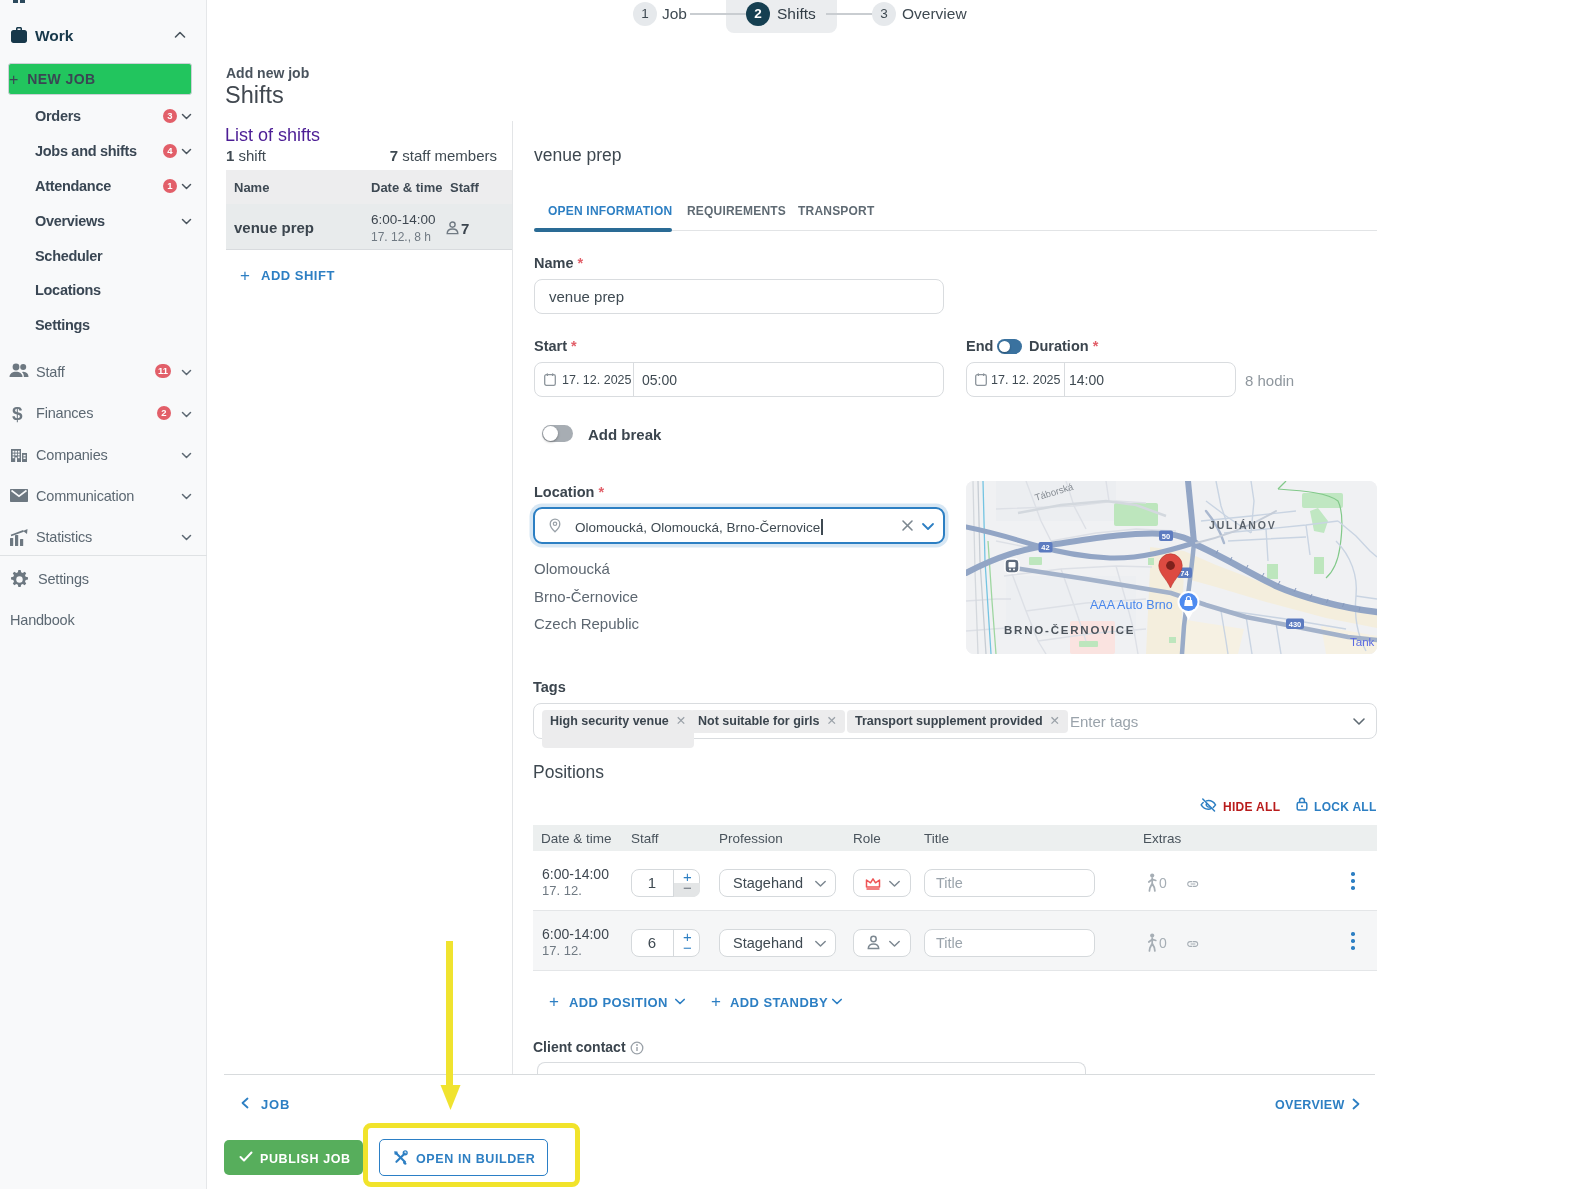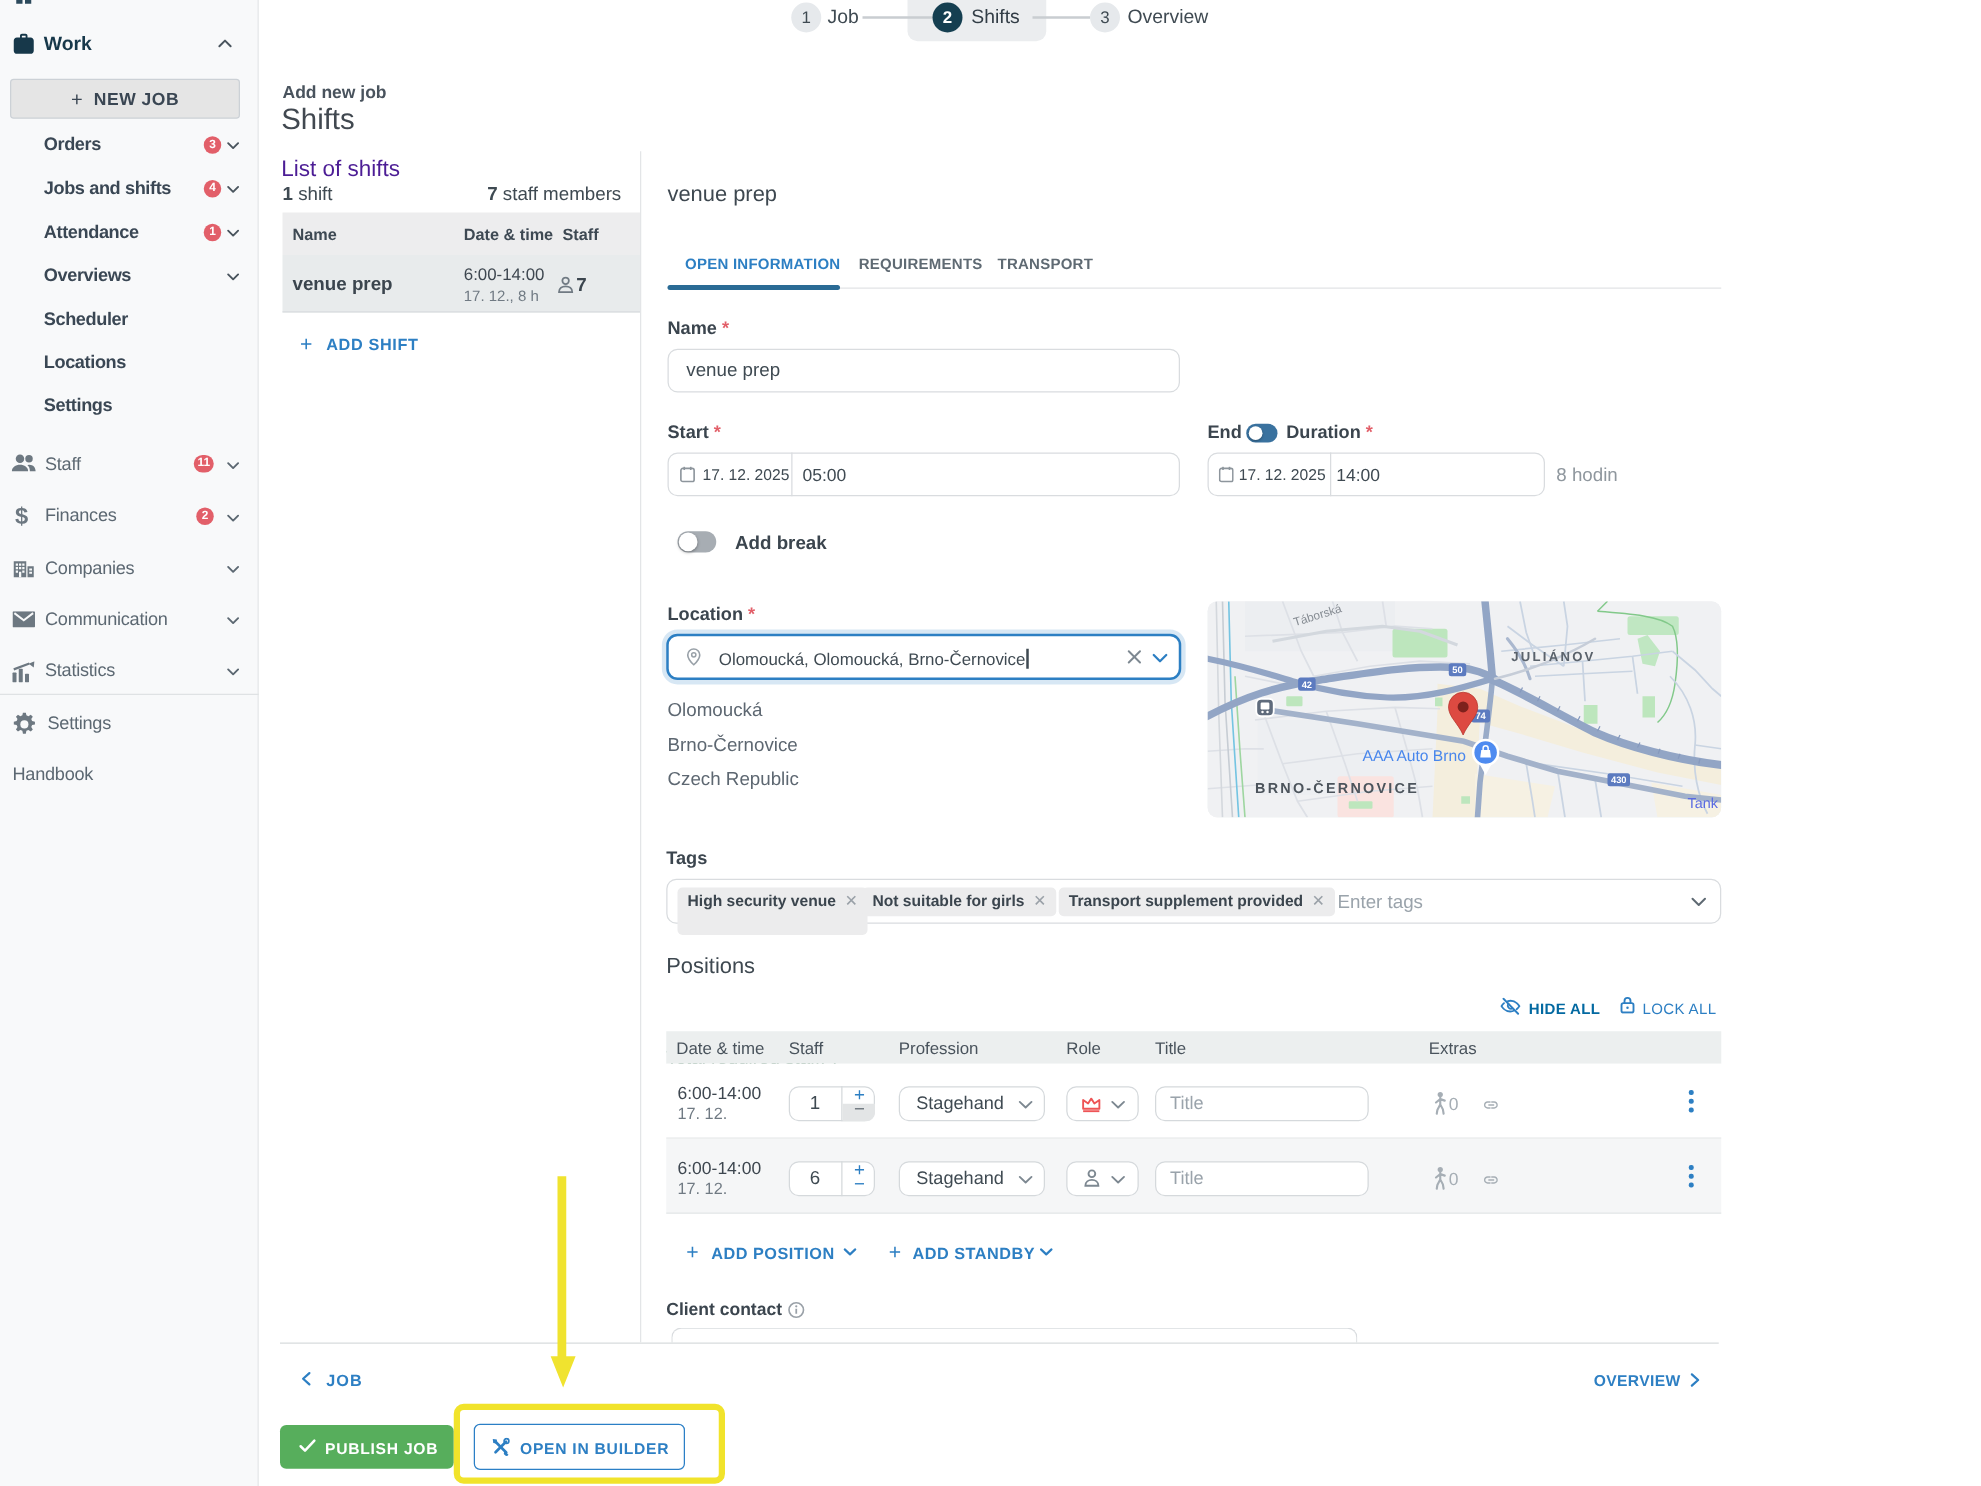--- a/index.html
+++ b/index.html
@@ -27,21 +27,21 @@
   <div class="abs" style="left:20px;top:0;width:5px;height:3px;background:#2c4a5c"></div>
 
   <svg class="abs" style="left:10px;top:26px" width="18" height="18" viewBox="0 0 18 18">
     <path fill="#17384a" d="M6 4V2.6C6 1.7 6.7 1 7.6 1h2.8c.9 0 1.6.7 1.6 1.6V4h2.5C15.9 4 17 5.1 17 6.5v8c0 1.4-1.1 2.5-2.5 2.5h-11C2.1 17 1 15.9 1 14.5v-8C1 5.1 2.1 4 3.5 4H6zm1.5-1.5V4h3V2.5h-3z"></path>
   </svg>
   <div class="abs" style="left:35px;top:27px;font-size:15.5px;font-weight:bold;color:#17384a">Work</div>
   <svg class="abs" style="left:174px;top:31px" width="12" height="8" viewBox="0 0 12 8">
         <polyline points="1.5,6 6,1.5 10.5,6" fill="none" stroke="#4a555e" stroke-width="1.6" stroke-linecap="round" stroke-linejoin="round"></polyline>
       </svg>
 
-  <div class="abs" style="left:8px;top:63px;width:184px;height:32px;background:#e5e5e5;border:1px solid #ccd1d6;border-radius:3px;text-align:center;line-height:30px;font-size:14px;font-weight:bold;color:#3a4653;letter-spacing:.4px"><span style="font-size:16px;font-weight:normal;position:relative;top:1px">+</span>&nbsp; NEW JOB</div>
+  <div class="abs" style="left:8px;top:63px;width:184px;height:32px;background:#22c55e;border:1px solid #ccd1d6;border-radius:3px;line-height:30px;font-size:14px;font-weight:bold;color:#3a4653;letter-spacing:.4px"><span style="font-size:16px;font-weight:normal;position:relative;top:1px">+</span>&nbsp; NEW JOB</div>
 
   <div class="mitem" style="top:108px">Orders</div>
   <div class="badge" style="left:163px;top:109px">3</div>
   <svg class="abs" style="left:181px;top:113px" width="11" height="7" viewBox="0 0 11 7">
         <polyline points="1.5,1.5 5.5,5.5 9.5,1.5" fill="none" stroke="#4a555e" stroke-width="1.5" stroke-linecap="round" stroke-linejoin="round"></polyline>
       </svg>
 
   <div class="mitem" style="top:143px">Jobs and shifts</div>
   <div class="badge" style="left:163px;top:144px">4</div>
   <svg class="abs" style="left:181px;top:148px" width="11" height="7" viewBox="0 0 11 7">
@@ -364,27 +364,27 @@
     </svg>
 
 <div class="abs" style="left:533px;top:762px;font-size:17.5px;color:#3e4850">Positions</div>
 <div class="abs" style="left:533px;top:838px;font-size:15px;font-weight:normal;color:#14532d">Total required staff: 7</div>
 
 <svg class="abs" style="left:1200px;top:798px" width="17" height="14" viewBox="0 0 17 14">
       <path d="M3.2 4.5 C2 5.6 1.2 6.9 1.2 6.9 s2.6 4.3 7 4.3 c1.2 0 2.3-.3 3.2-.8 M6.3 2.9 c.7-.2 1.4-.3 2.2-.3 c4.4 0 7 4.3 7 4.3 s-.8 1.3-2.2 2.5" fill="none" stroke="#2d7fc3" stroke-width="1.5" stroke-linecap="round"></path>
       <path d="M6.7 5 a2.6 2.6 0 0 0 3.6 3.6" fill="none" stroke="#2d7fc3" stroke-width="1.4"></path>
       <line x1="2.8" y1="1" x2="14.5" y2="13" stroke="#2d7fc3" stroke-width="1.5" stroke-linecap="round"></line>
     </svg>
-<div class="abs" style="left:1223px;top:800px;font-size:12px;font-weight:bold;color:#0369a1;letter-spacing:.3px">HIDE ALL</div>
+<div class="abs" style="left:1223px;top:800px;font-size:12px;font-weight:bold;color:#b91c1c;letter-spacing:.3px">HIDE ALL</div>
 <svg class="abs" style="left:1296px;top:797px" width="12" height="14" viewBox="0 0 12 14">
       <rect x="1.2" y="5.5" width="9.6" height="7.5" rx="1.5" fill="none" stroke="#2d7fc3" stroke-width="1.5"></rect>
       <path d="M3.6 5.5 V3.7 a2.4 2.4 0 0 1 4.8 0 V5.5" fill="none" stroke="#2d7fc3" stroke-width="1.5"></path>
       <circle cx="6" cy="9.2" r="1" fill="#2d7fc3"></circle>
     </svg>
-<div class="abs" style="left:1314px;top:800px;font-size:12px;font-weight:normal;color:#2d7fc3;letter-spacing:.3px">LOCK ALL</div>
+<div class="abs" style="left:1314px;top:800px;font-size:12px;font-weight:bold;color:#2d7fc3;letter-spacing:.3px">LOCK ALL</div>
 
 <div class="abs" style="left:533px;top:825px;width:844px;height:26px;background:#ecefef"></div>
 <div class="abs" style="left:541px;top:831px;font-size:13.5px;color:#49535c">Date &amp; time</div>
 <div class="abs" style="left:631px;top:831px;font-size:13.5px;color:#49535c">Staff</div>
 <div class="abs" style="left:719px;top:831px;font-size:13.5px;color:#49535c">Profession</div>
 <div class="abs" style="left:853px;top:831px;font-size:13.5px;color:#49535c">Role</div>
 <div class="abs" style="left:924px;top:831px;font-size:13.5px;color:#49535c">Title</div>
 <div class="abs" style="left:1143px;top:831px;font-size:13.5px;color:#49535c">Extras</div>
 
 <div class="abs" style="left:533px;top:851px;width:844px;height:60px;background:#fff;border-bottom:1px solid #e4e6e8"></div>

